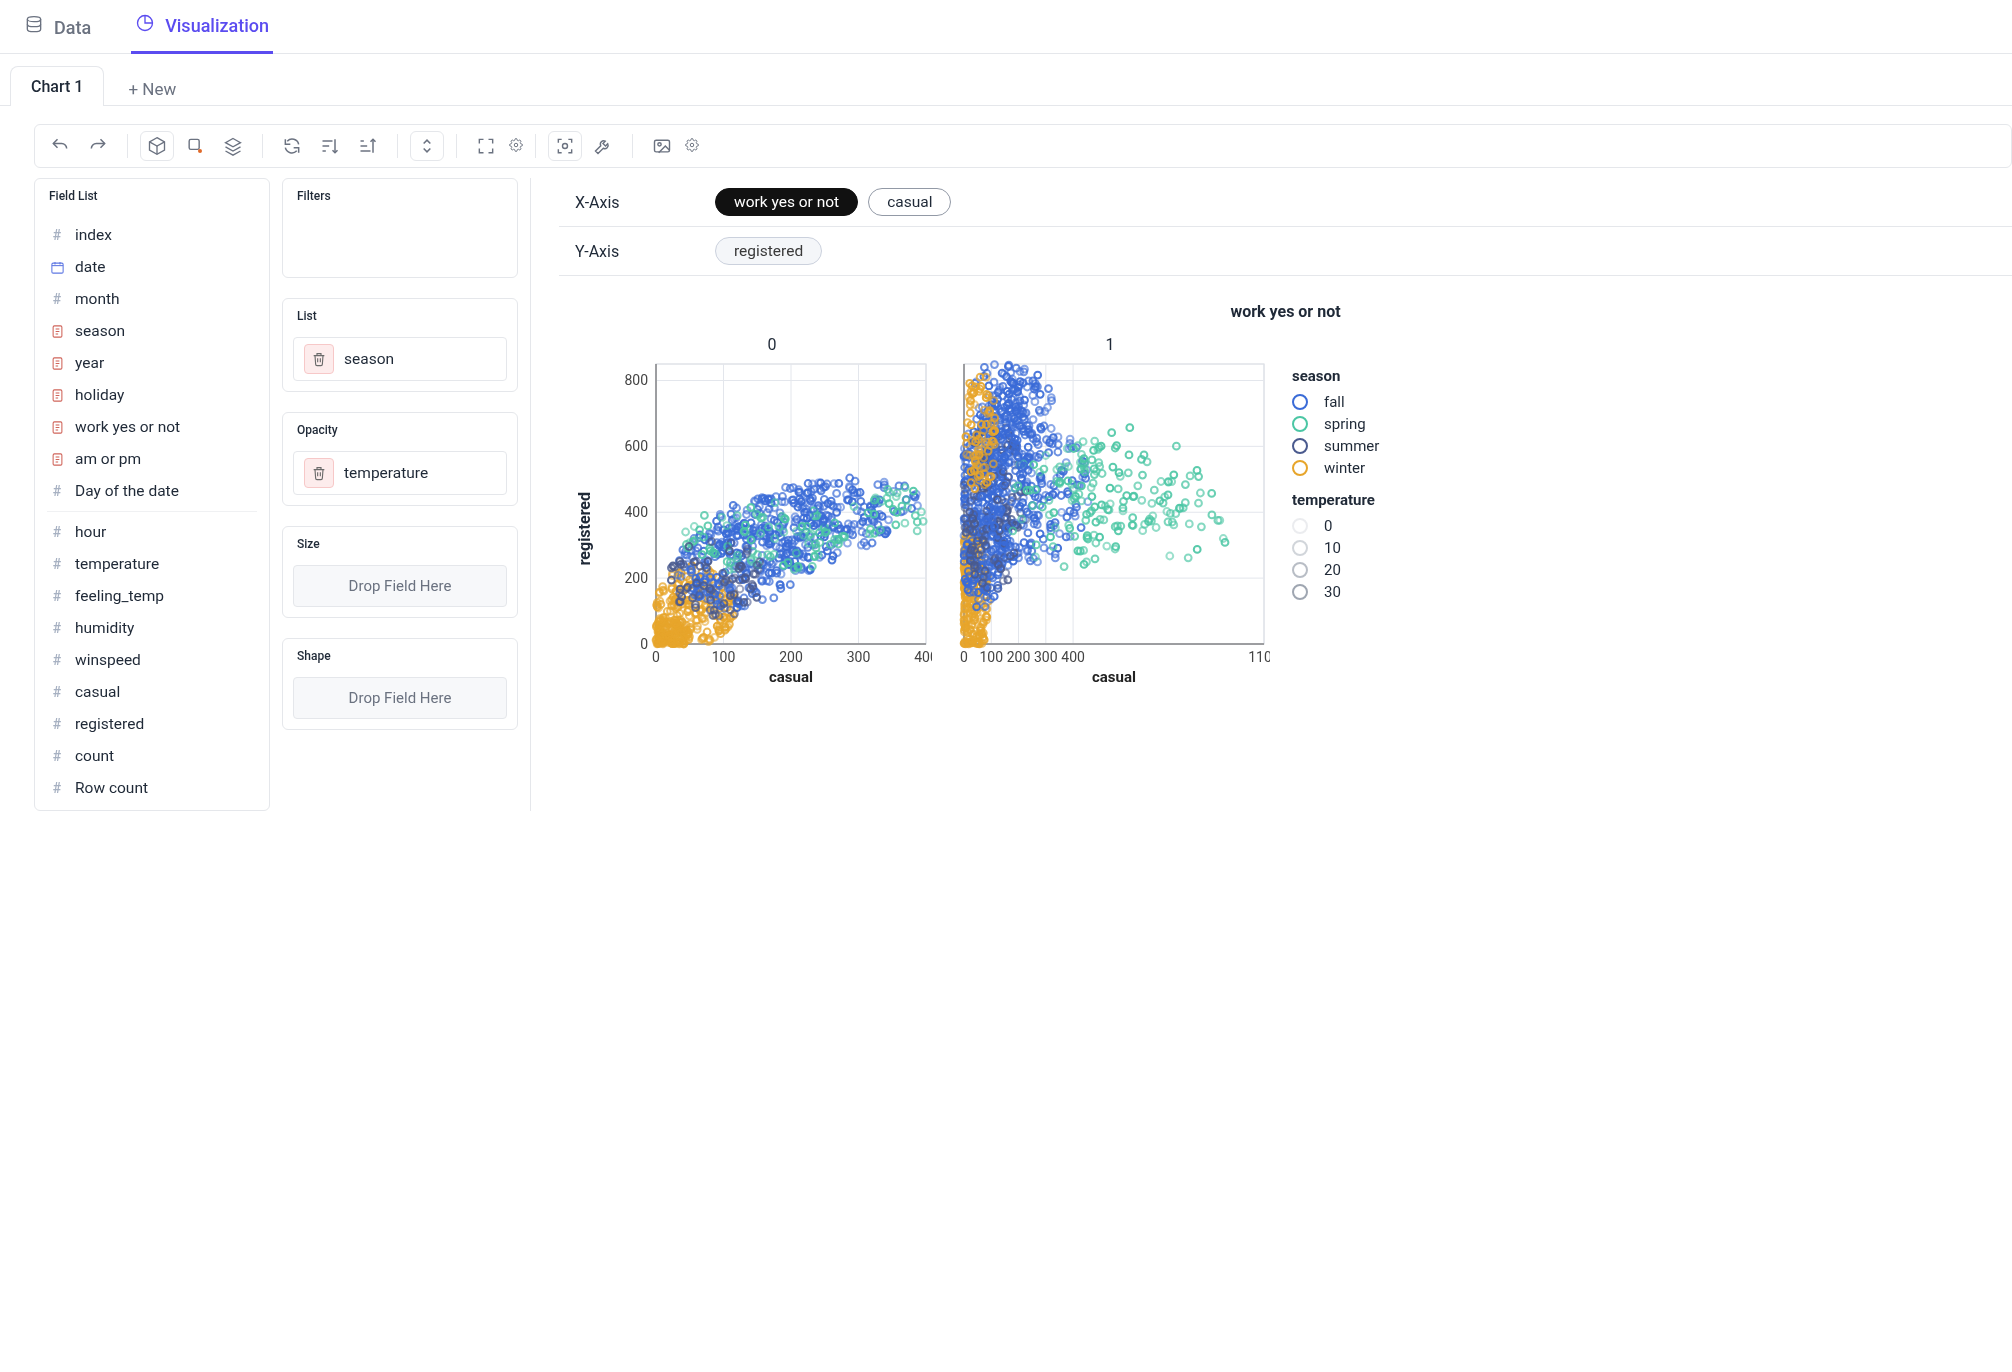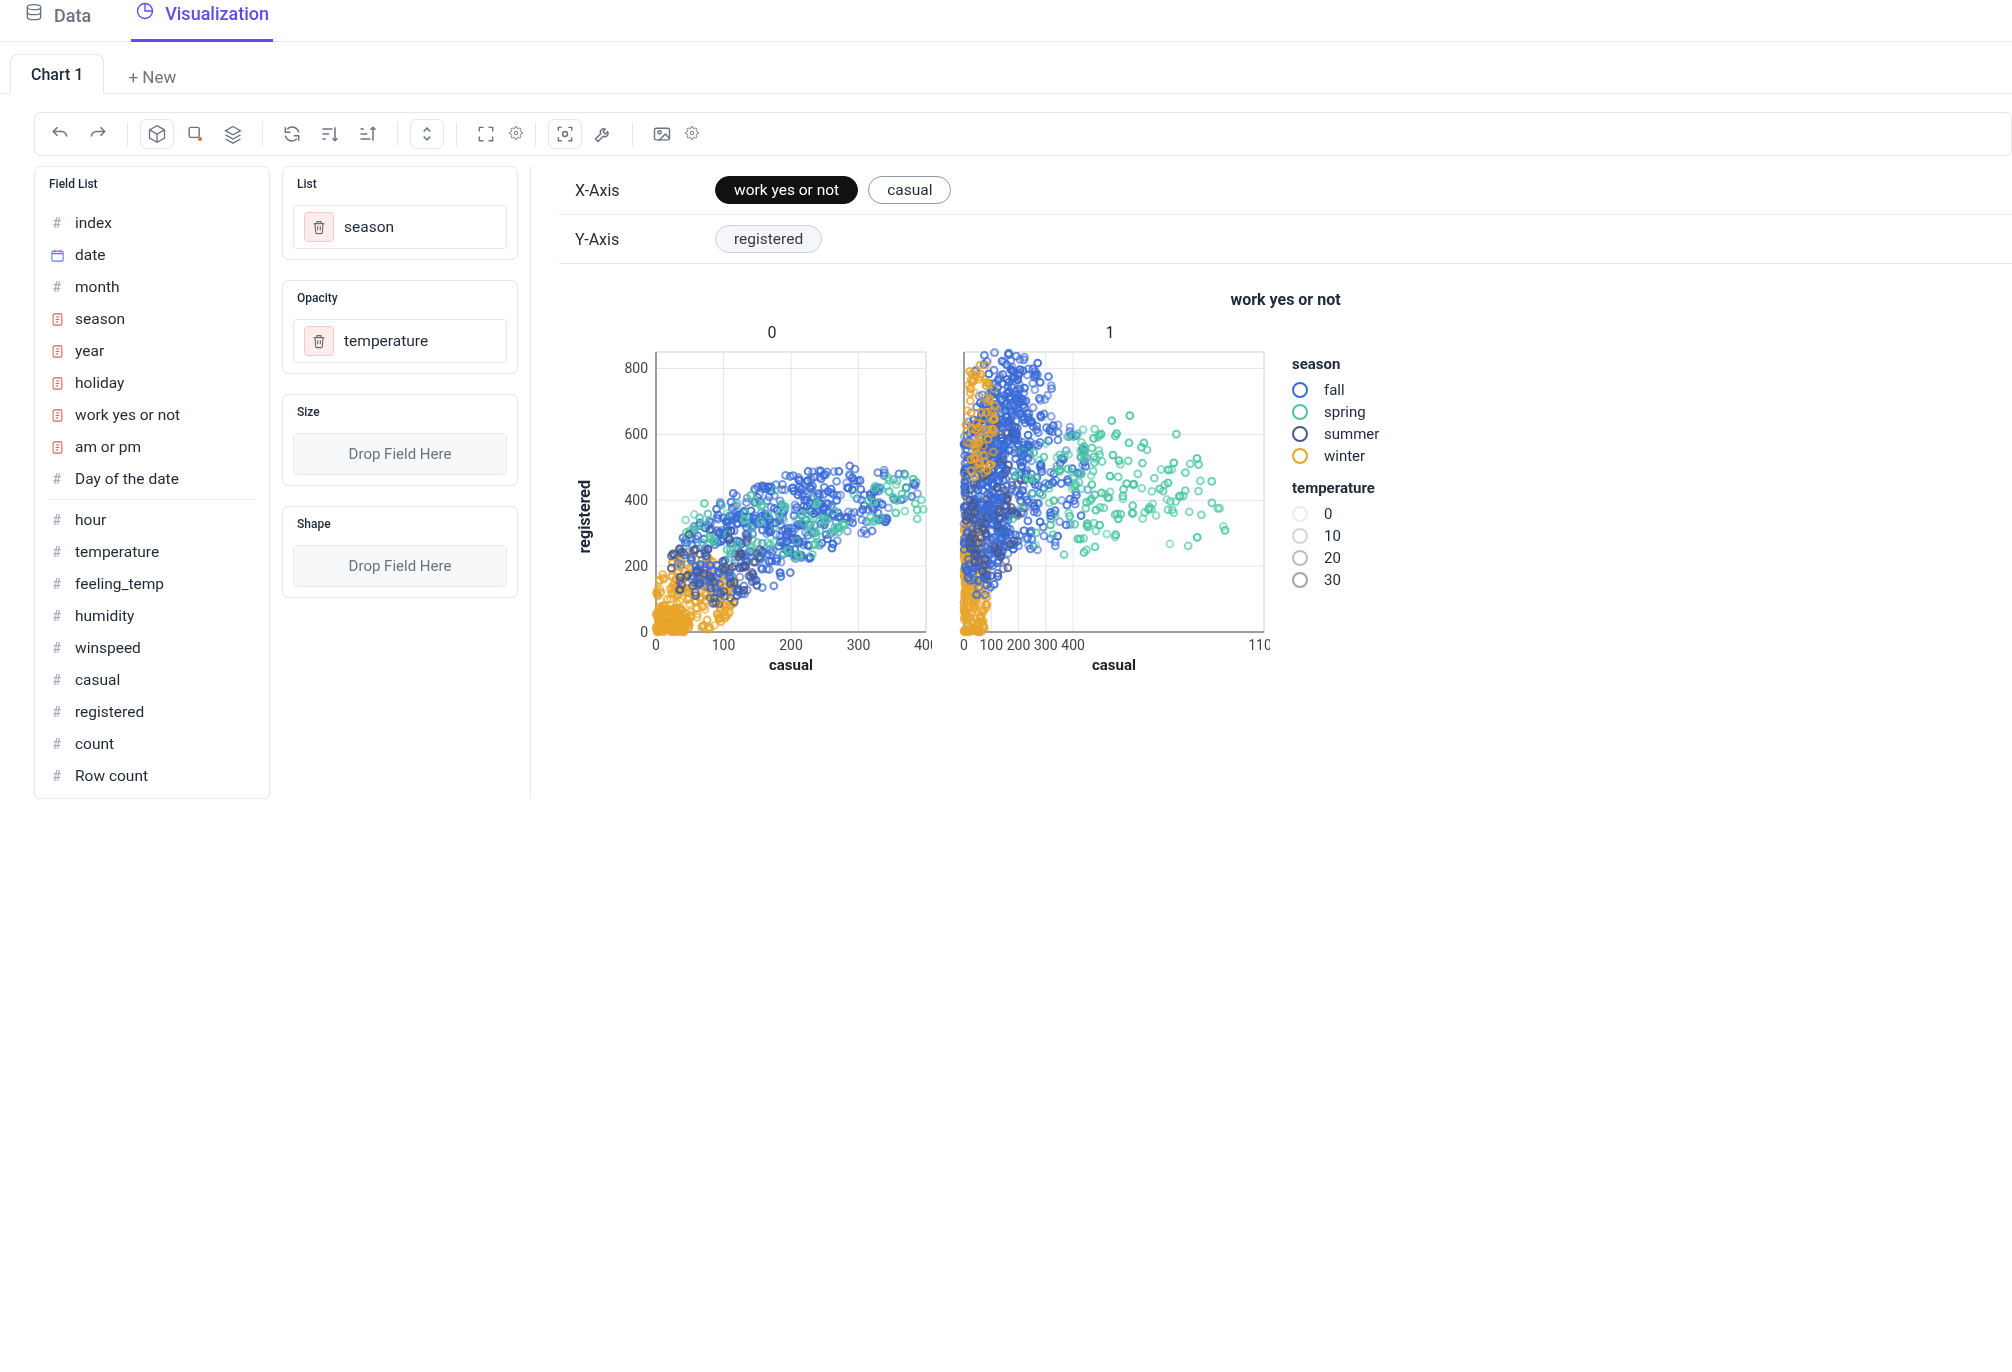--- a/index.html
+++ b/index.html
@@ -33,21 +33,21 @@
     background: var(--bg);
   }
 
   
   .topnav {
     display: flex;
     align-items: flex-end;
     gap: 36px;
     padding: 10px 20px 0 20px;
     border-bottom: 1px solid var(--border);
-    height: 42px;
+    height: 54px;
   }
   .topnav .tab {
     display: flex;
     align-items: center;
     gap: 10px;
     padding: 6px 4px 14px 4px;
     color: var(--text-muted);
     cursor: pointer;
     font-weight: 500;
     font-size: 18px;
@@ -469,20 +469,23 @@
           <span>count</span>
         </li>
         <li>
           <span class="fico hash">#</span>
           <span>Row count</span>
         </li>
       </ul>
   </div>
 
   <div class="enc-col">
+    <div class="panel" style="min-height:100px">
+      <div class="panel-title">Filters</div>
+    </div>
     <div class="panel">
       <div class="panel-title">List</div>
       <div class="panel-body">
         <div class="chip">
           <span class="del">
               <svg viewBox="0 0 24 24" stroke-width="1.7">
                 <path d="M4 7h16"></path>
                 <path d="M10 11v6"></path>
                 <path d="M14 11v6"></path>
                 <path d="M6 7l1 13a2 2 0 002 2h6a2 2 0 002-2l1-13"></path>

